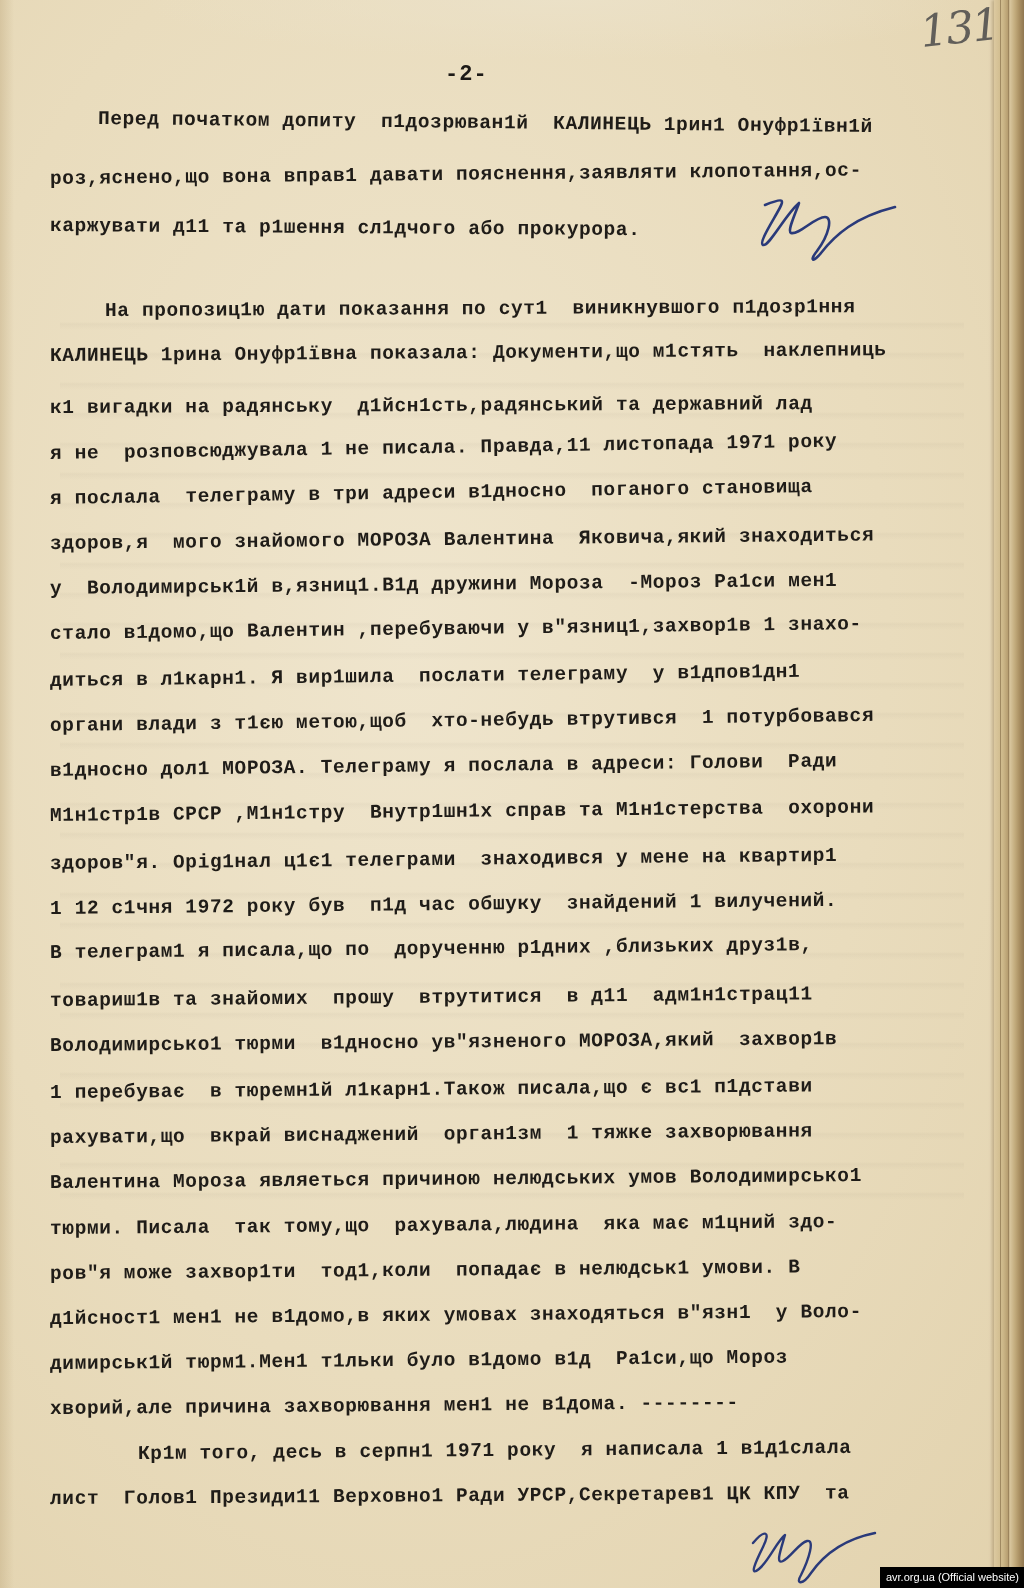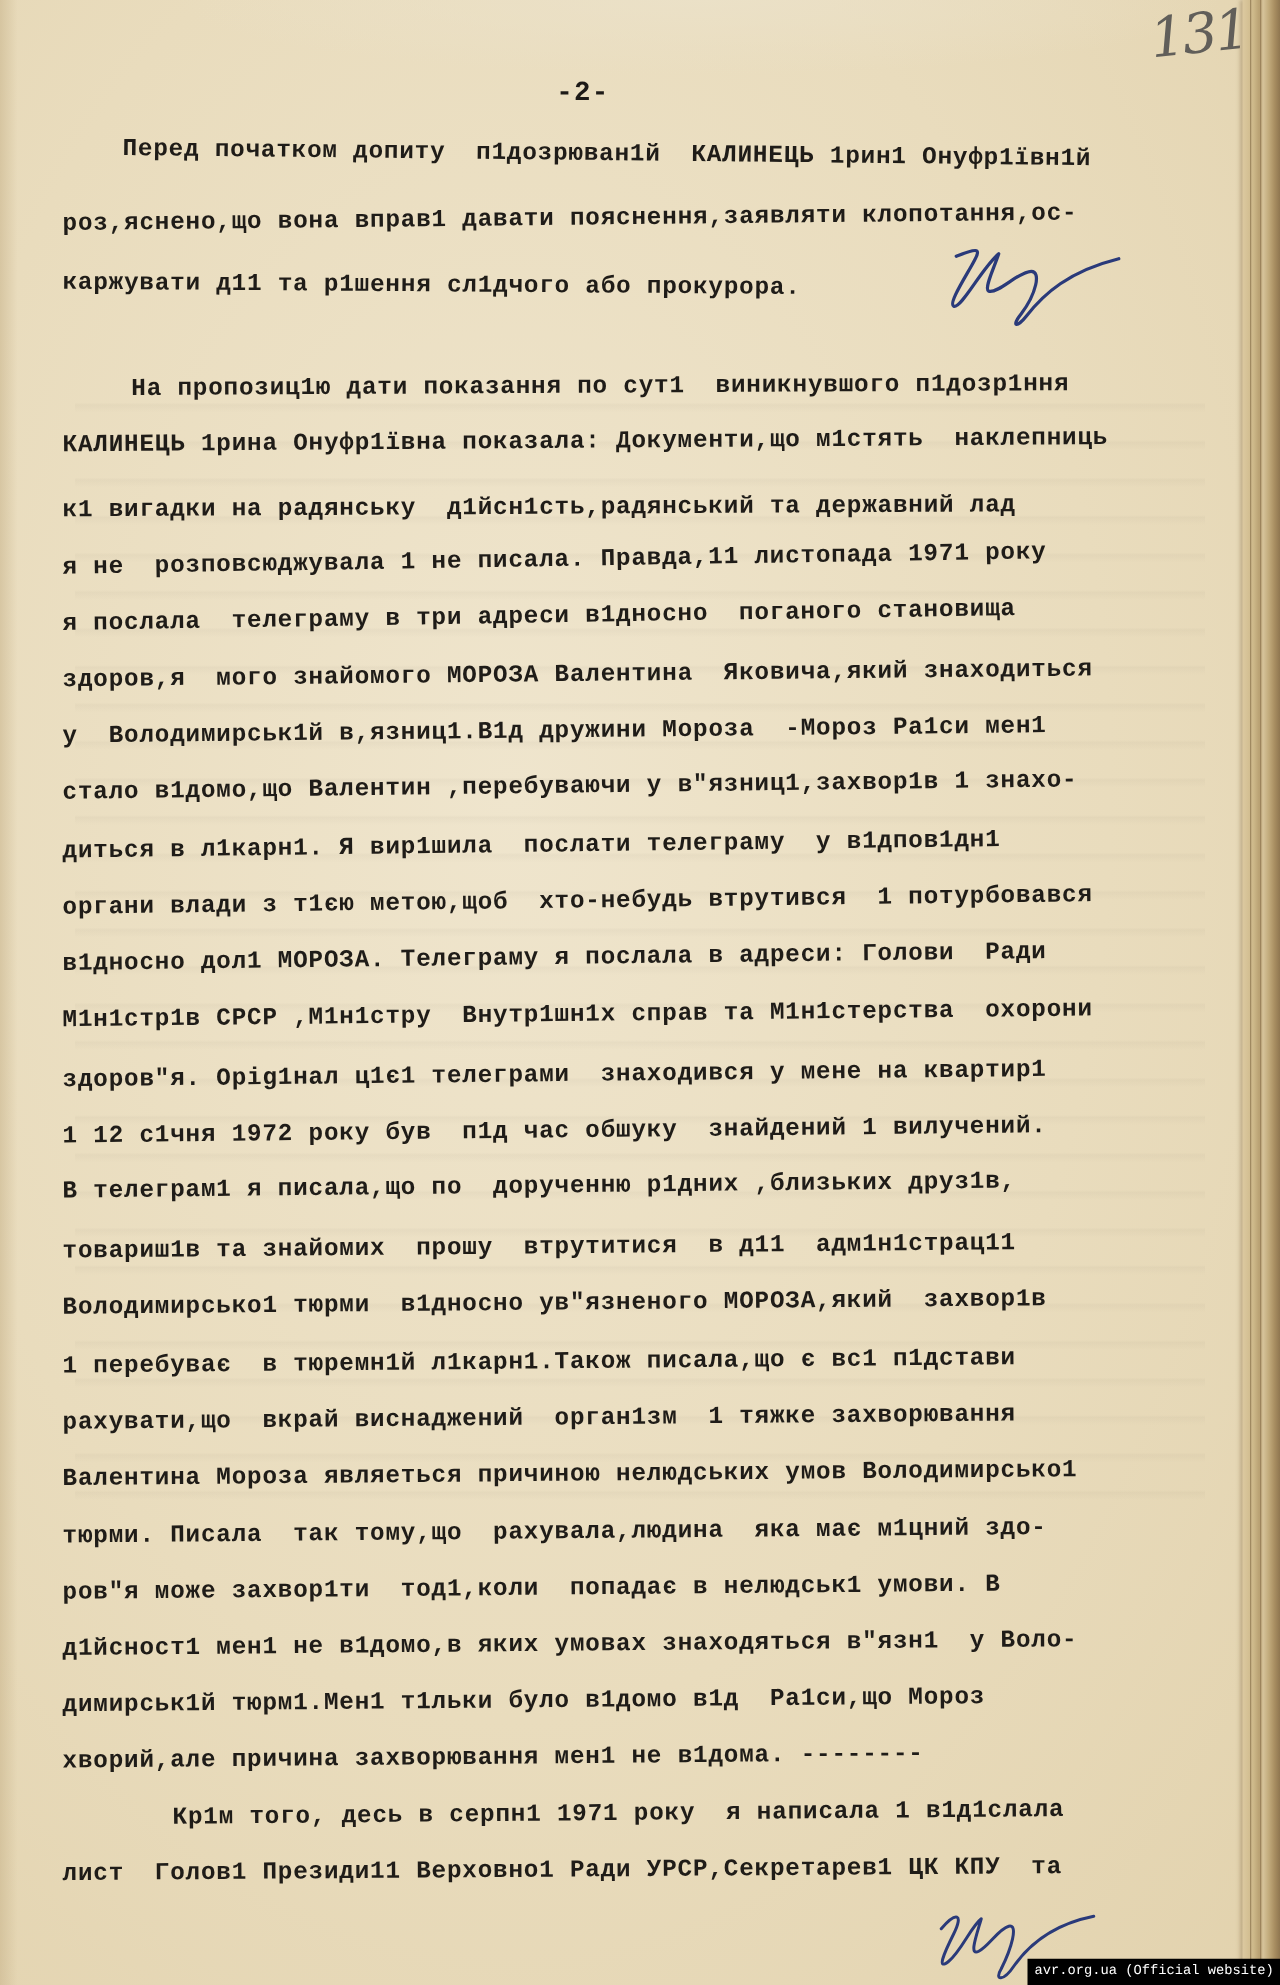--- a/index.html
+++ b/index.html
@@ -84,21 +84,21 @@
     .signature {
       position: absolute;
       pointer-events: none;
     }
     .watermark {
       position: absolute;
       right: 0;
       bottom: 0;
       background: #000;
       color: #fff;
-      font-family: Liberation Mono, monospace;
+      font-family: Liberation Sans, sans-serif;
       font-size: 11px;
       padding: 3px 5px 4px 6px;
       line-height: 14px;
     }
     .bleed {
       position: absolute;
       left: 60px;
       right: 60px;
       height: 900px;
       top: 300px;

